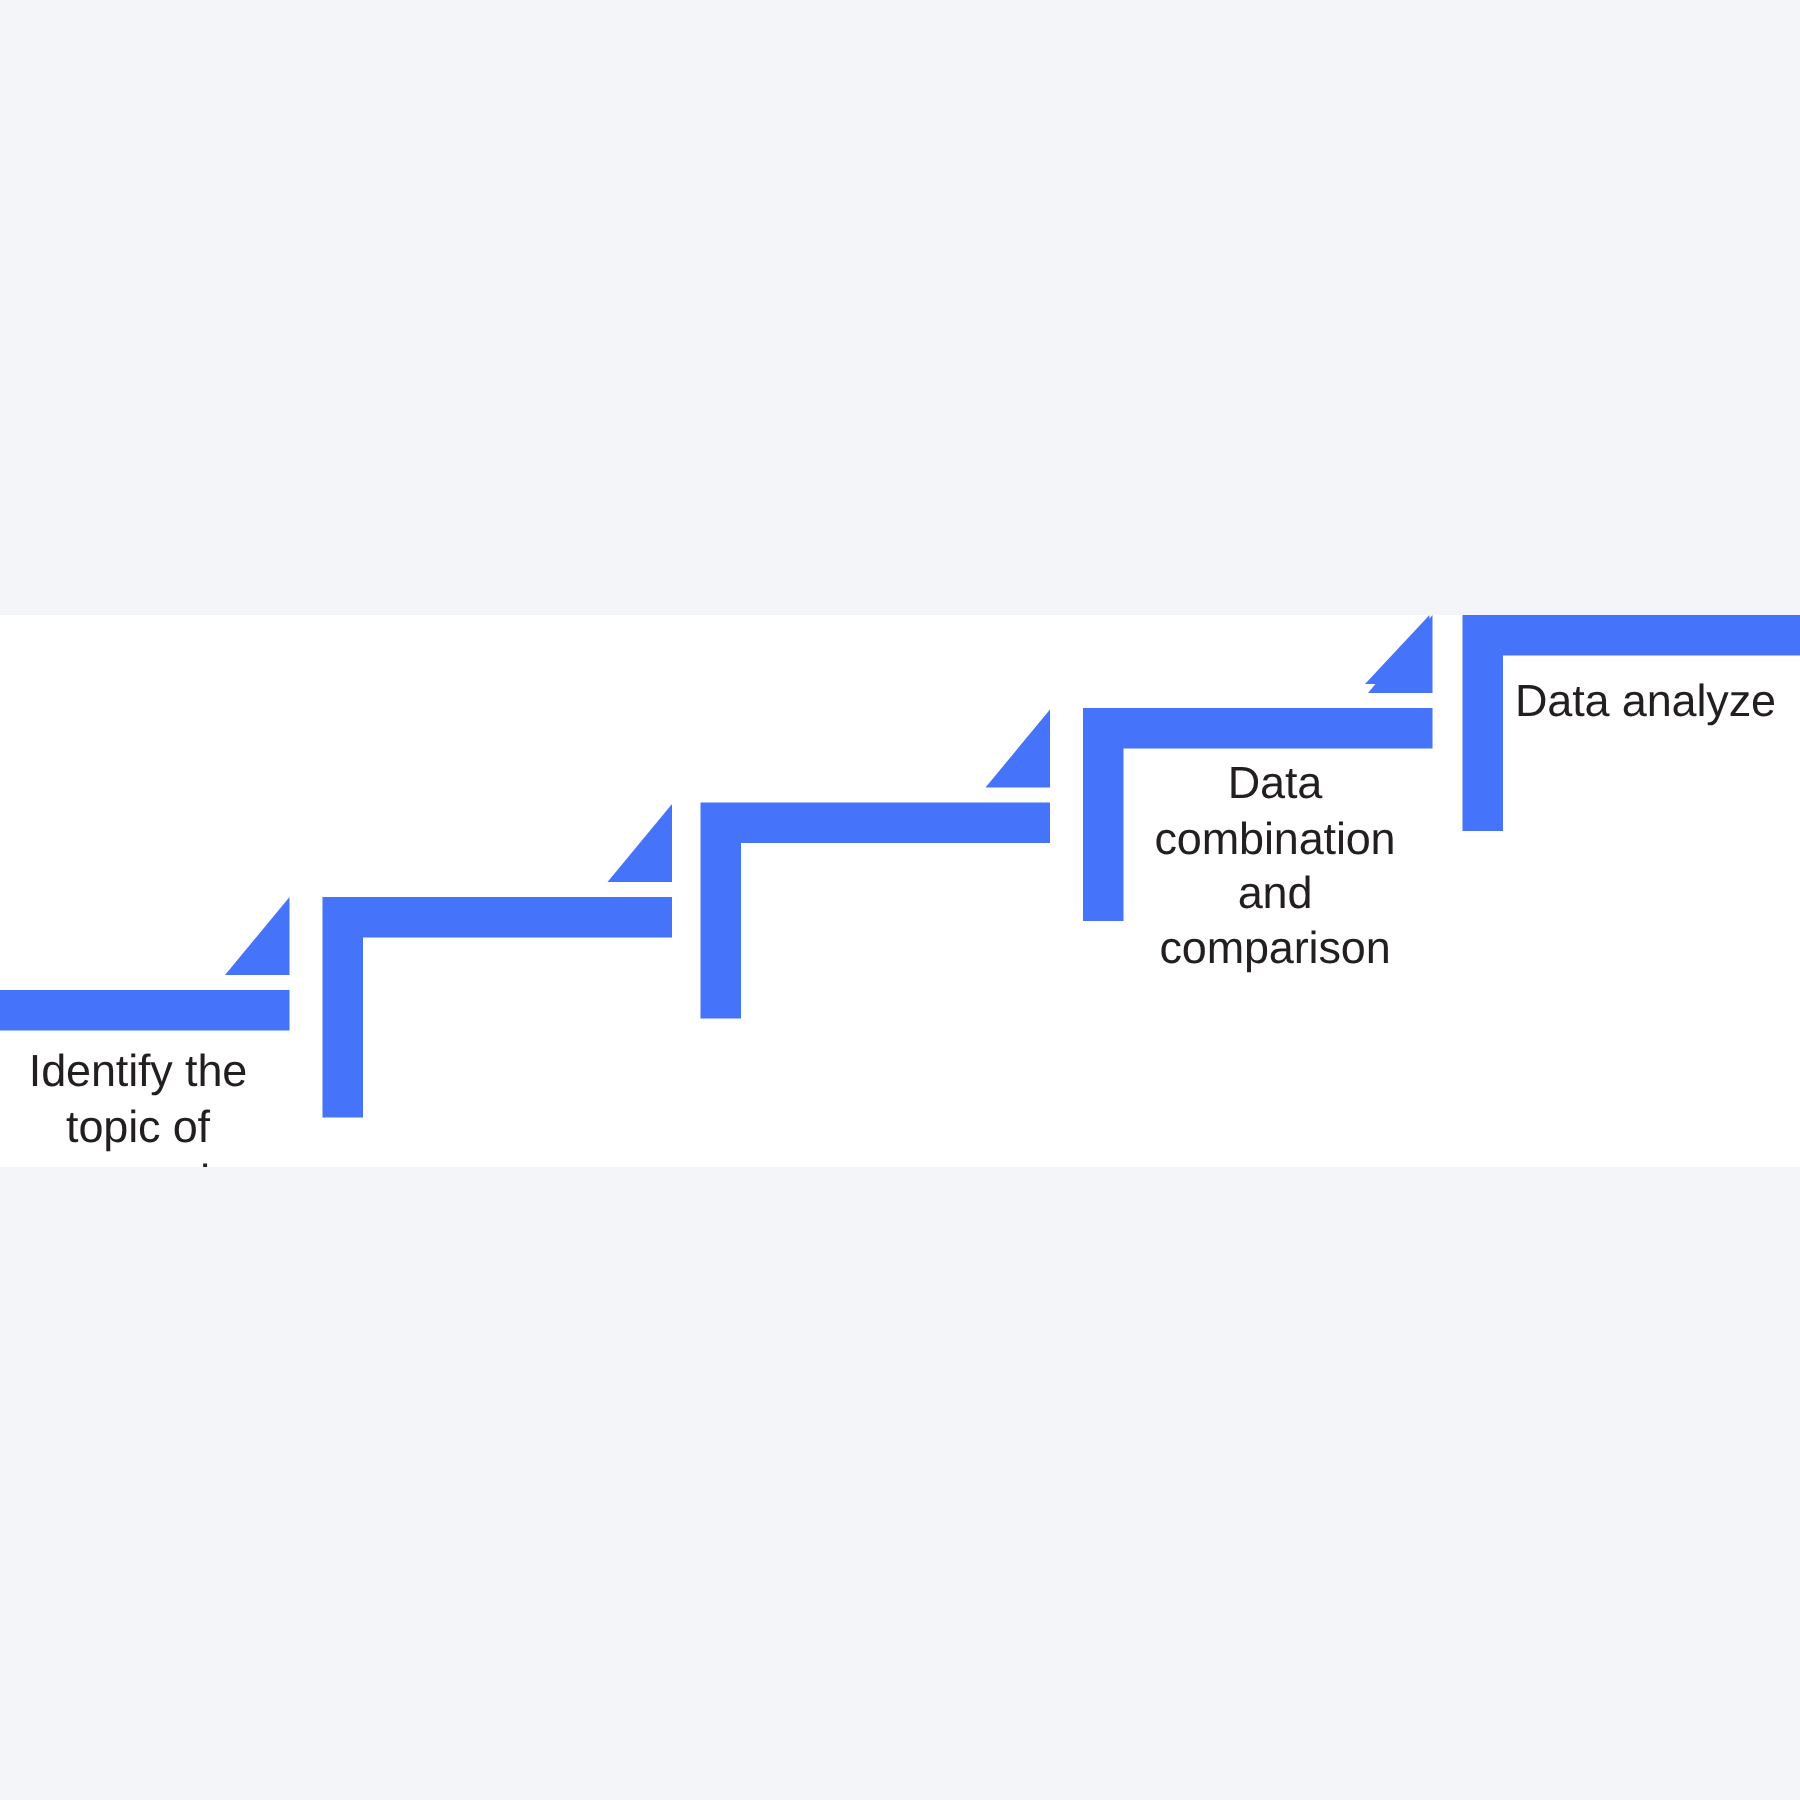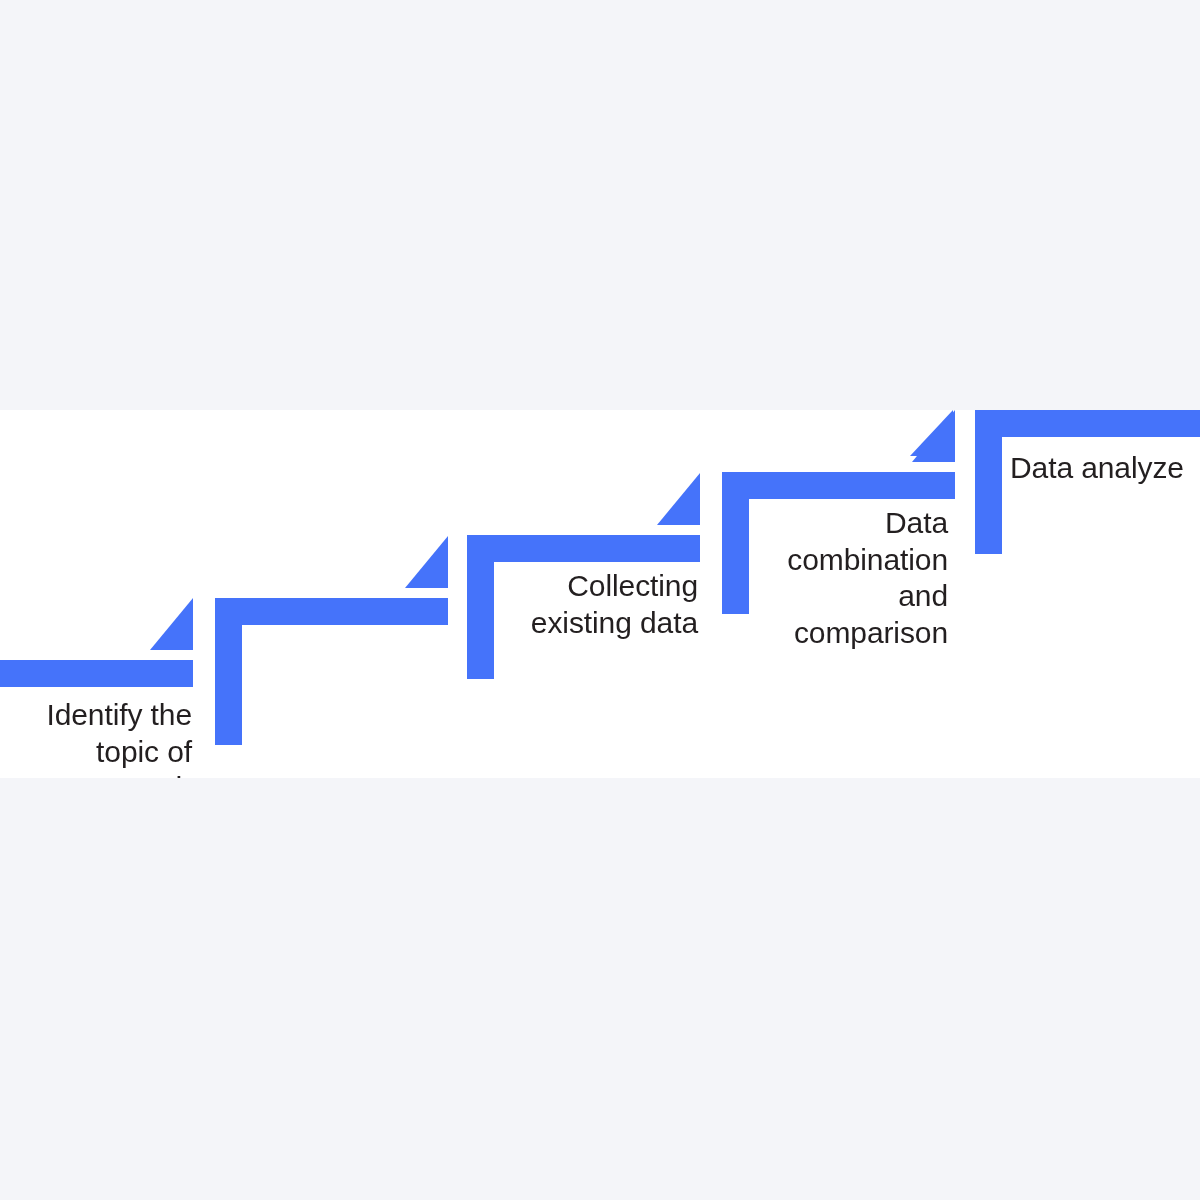--- a/index.html
+++ b/index.html
@@ -44,21 +44,21 @@
     display: block;
   }
 
   
   .step-label {
     position: absolute;
     color: #231f20;
     font-family: "Liberation Sans", sans-serif;
     font-size: 30px;
     line-height: 1.22;
-    text-align: right;
+    text-align: center;
     white-space: pre-line;
     letter-spacing: -0.1px;
   }
 
   #label-step-1 { left: -8px;  top: 287px; width: 200px; }
   #label-step-2 { left: 248px; top: 225px; width: 188px; }
   #label-step-3 { left: 498px; top: 158px; width: 200px; }
   #label-step-4 { left: 752px; top: 95px;  width: 196px; }
   #label-step-5 { left: 1010px; top: 40px; width: 220px; text-align: left; }
 </style>
@@ -100,22 +100,20 @@
         <polygon points="910,46 953,46 953,0" fill="#4573fa"></polygon>
       </g>
 
     </svg>
 
     <div class="step-label" id="label-step-1">Identify the
 topic of
 research</div>
 
 
-    <div class="step-label" id="label-step-3">Collecting
-existing data</div>
 
     <div class="step-label" id="label-step-4">Data
 combination
 and
 comparison</div>
 
     <div class="step-label" id="label-step-5">Data analyze</div>
 
   </div>
 </div>

